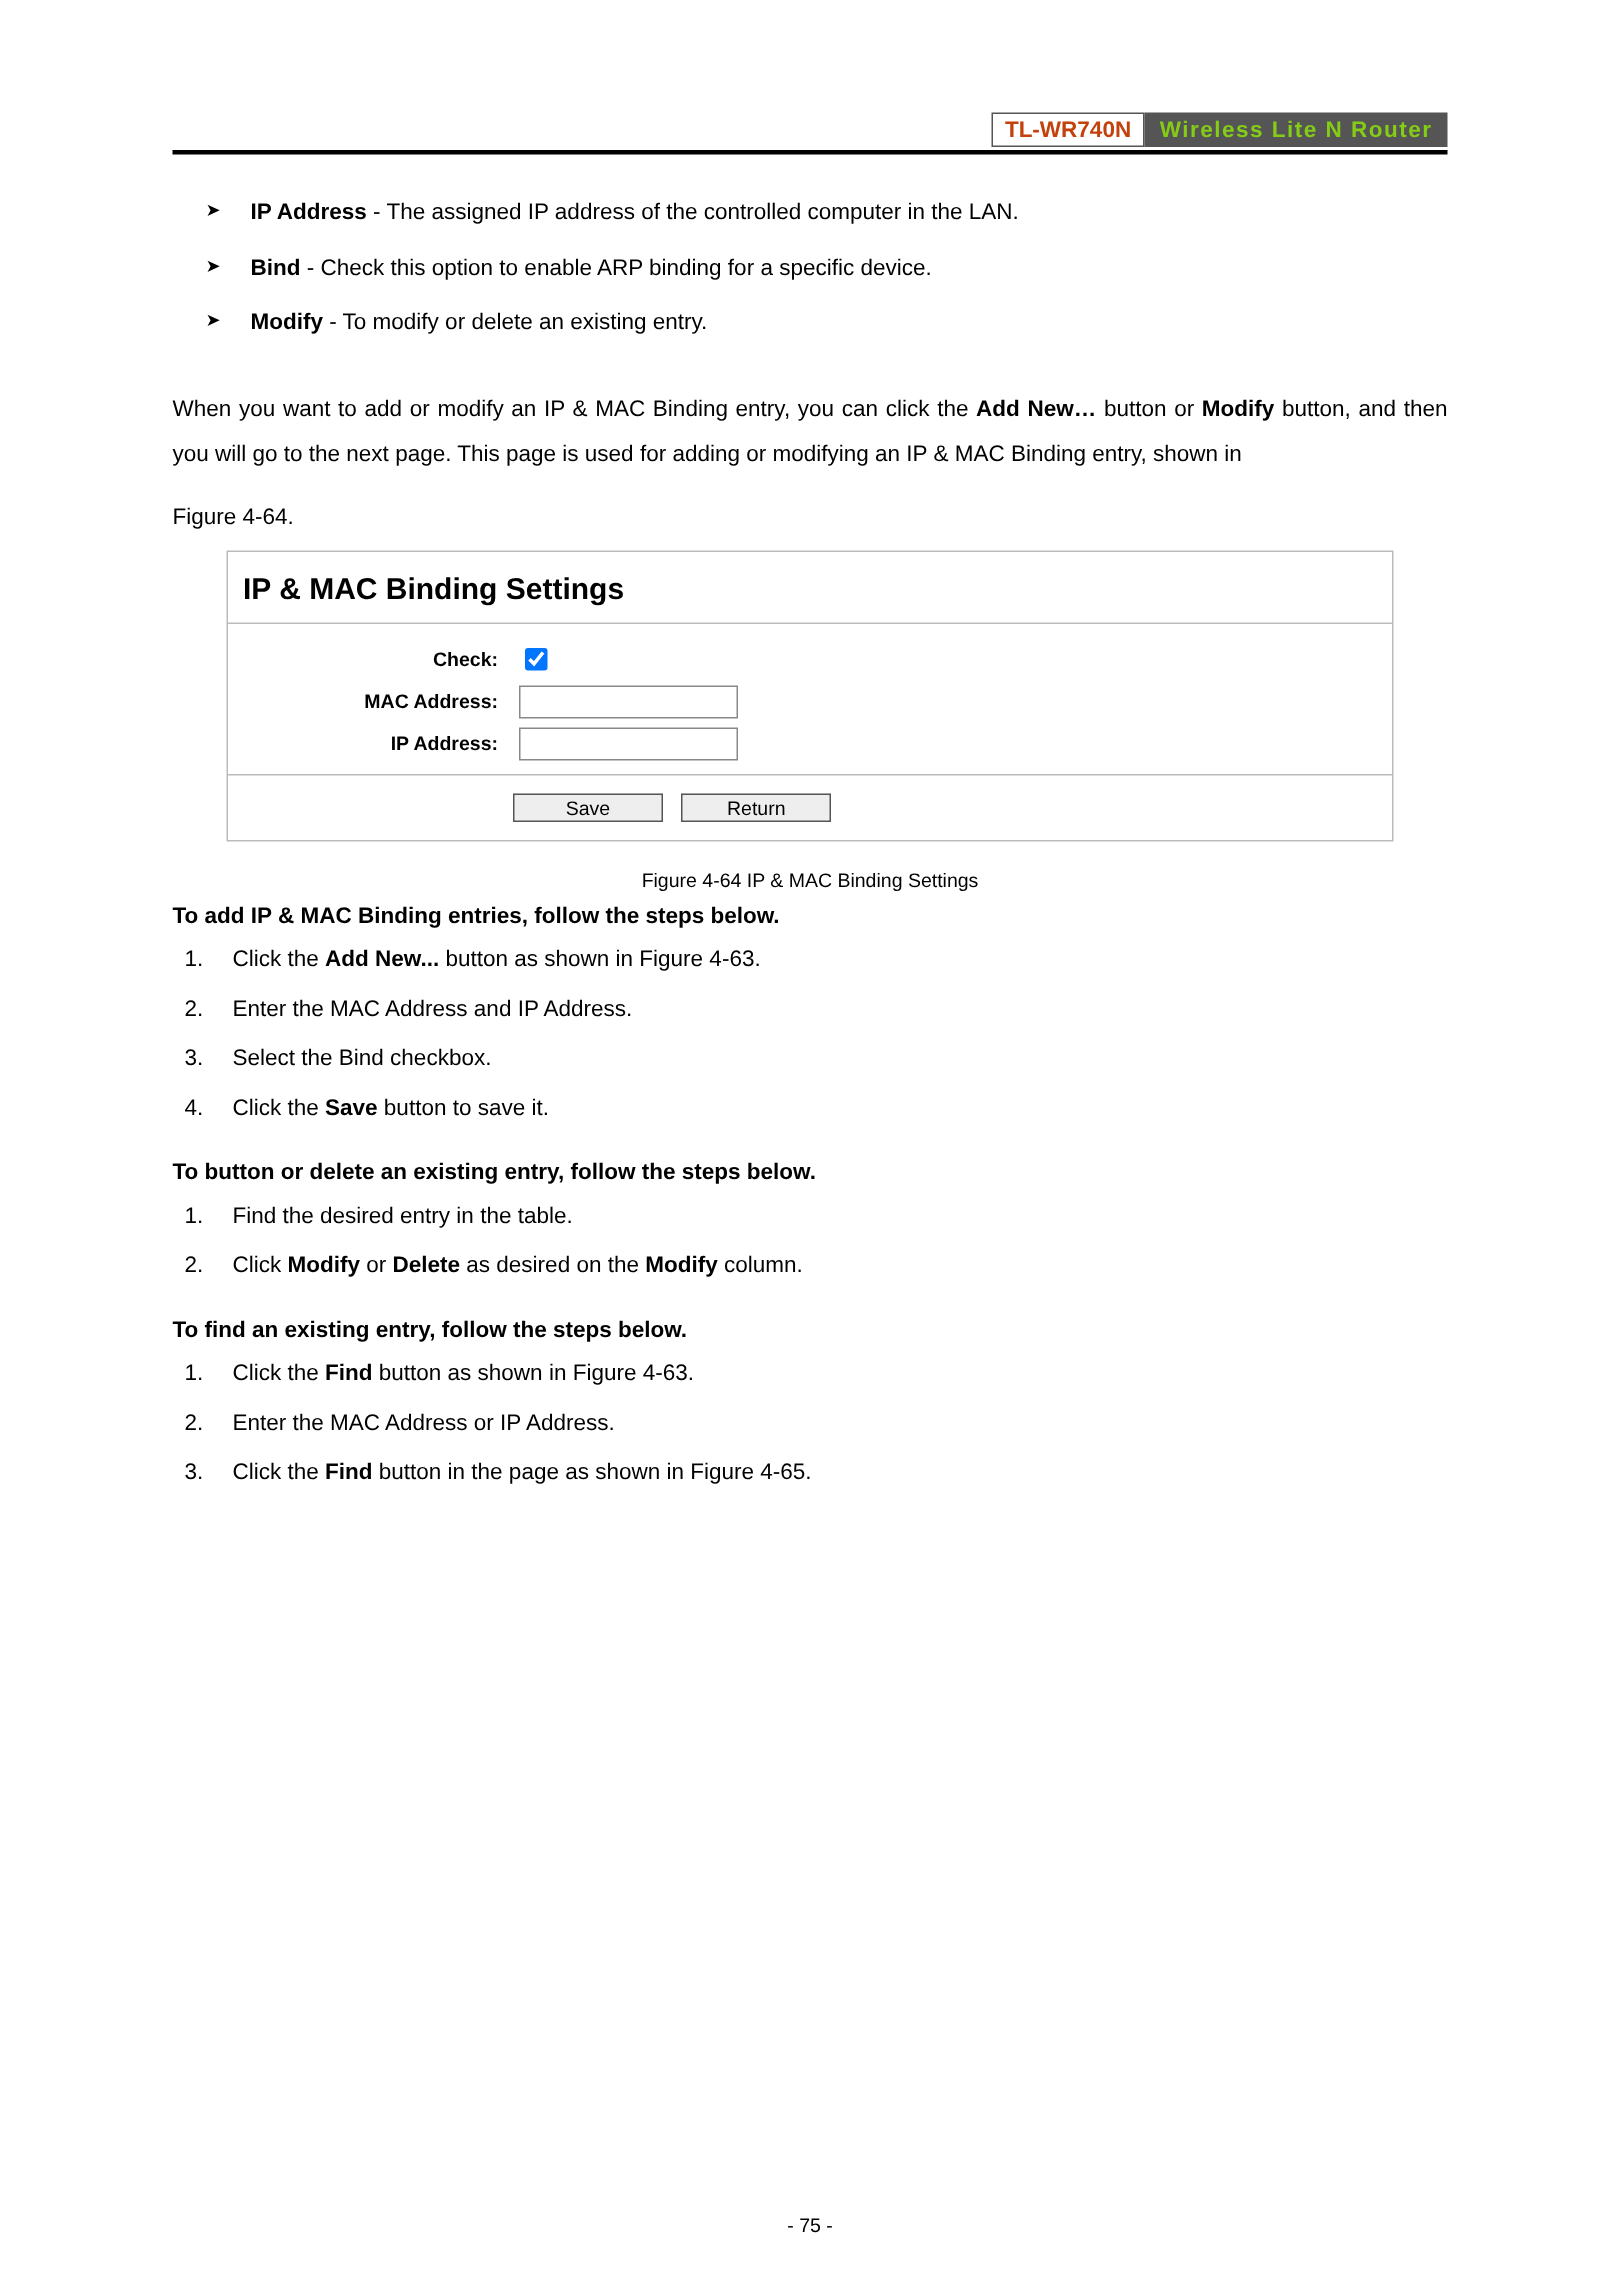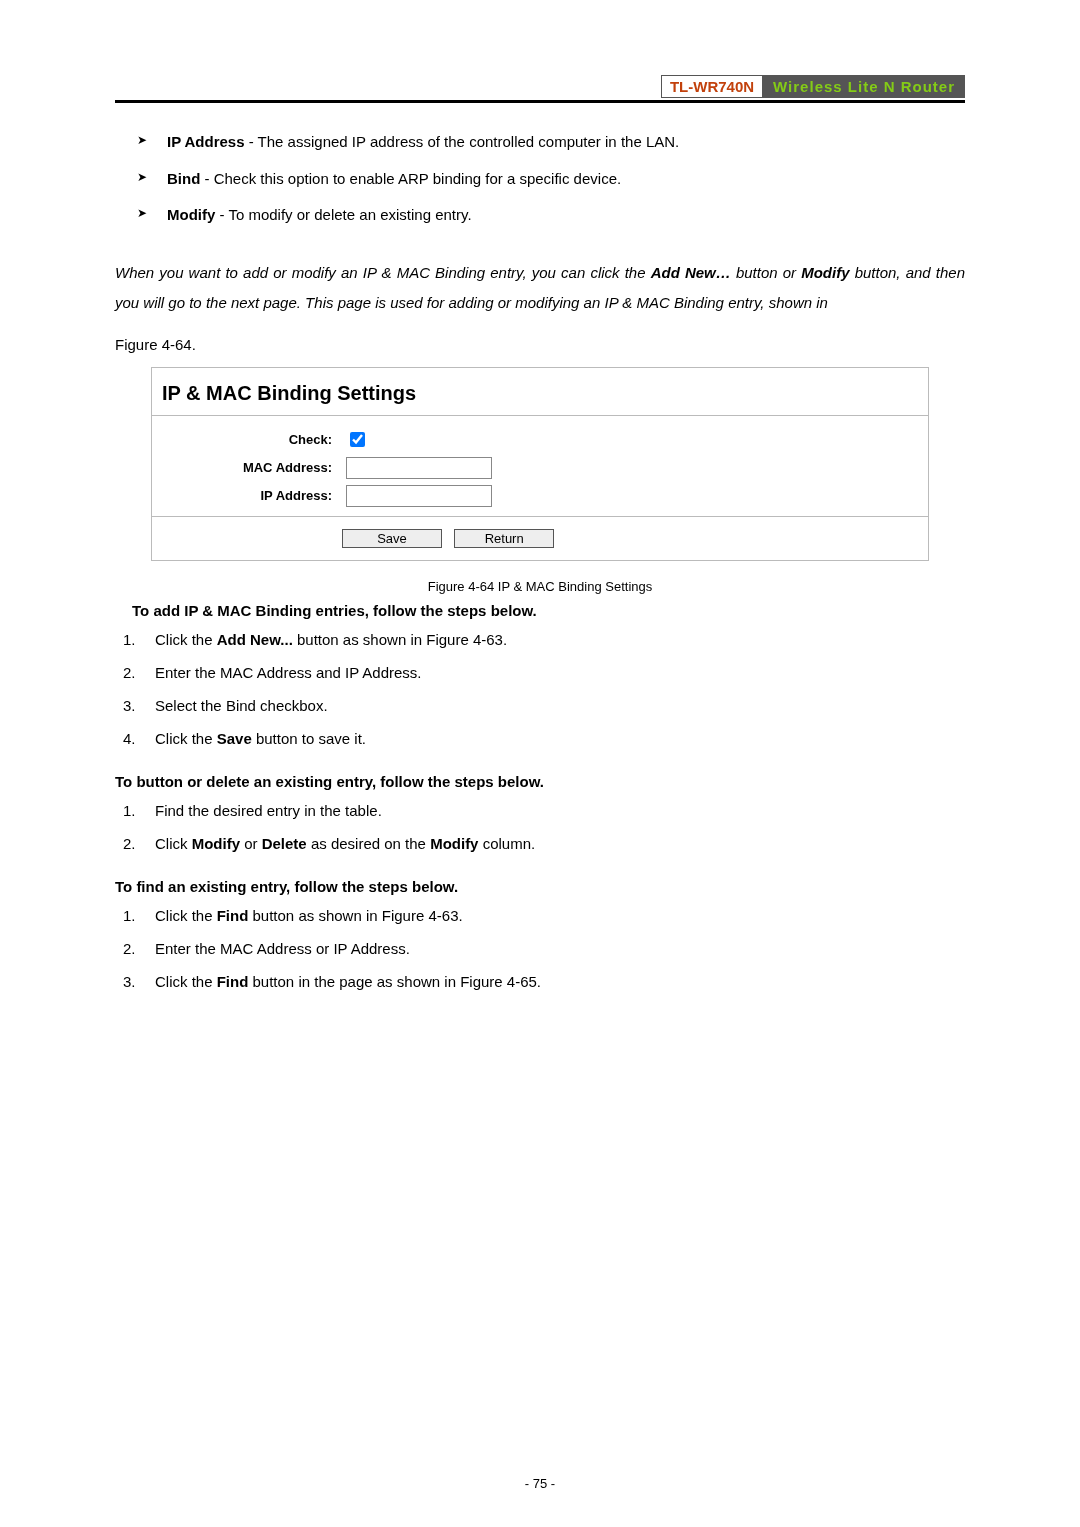--- a/index.html
+++ b/index.html
@@ -54,21 +54,20 @@
   content: "➤";
   position: absolute;
   left: 0;
   top: 0;
   font-size: 12px;
 }
 .para {
   text-align: justify;
   line-height: 2;
   margin-top: 31px;
-  font-style: italic;
 }
 .figref {
   margin-top: 18px;
   margin-bottom: 14px;
 }
 .settings-box {
   border: 1px solid #bbb;
   margin-top: 6px;
   margin-left: 36px;
   margin-right: 36px;
@@ -118,21 +117,20 @@
 .figcap {
   text-align: center;
   font-size: 13px;
   margin-top: 18px;
   margin-bottom: 6px;
 }
 .section-head {
   font-weight: bold;
   margin-top: 8px;
   margin-bottom: 12px;
-  margin-left: 17px;
 }
 .section-head2 {
   font-weight: bold;
   margin-top: 26px;
   margin-bottom: 12px;
 }
 ol.numlist {
   list-style: none;
   padding-left: 0;
   margin: 0;

